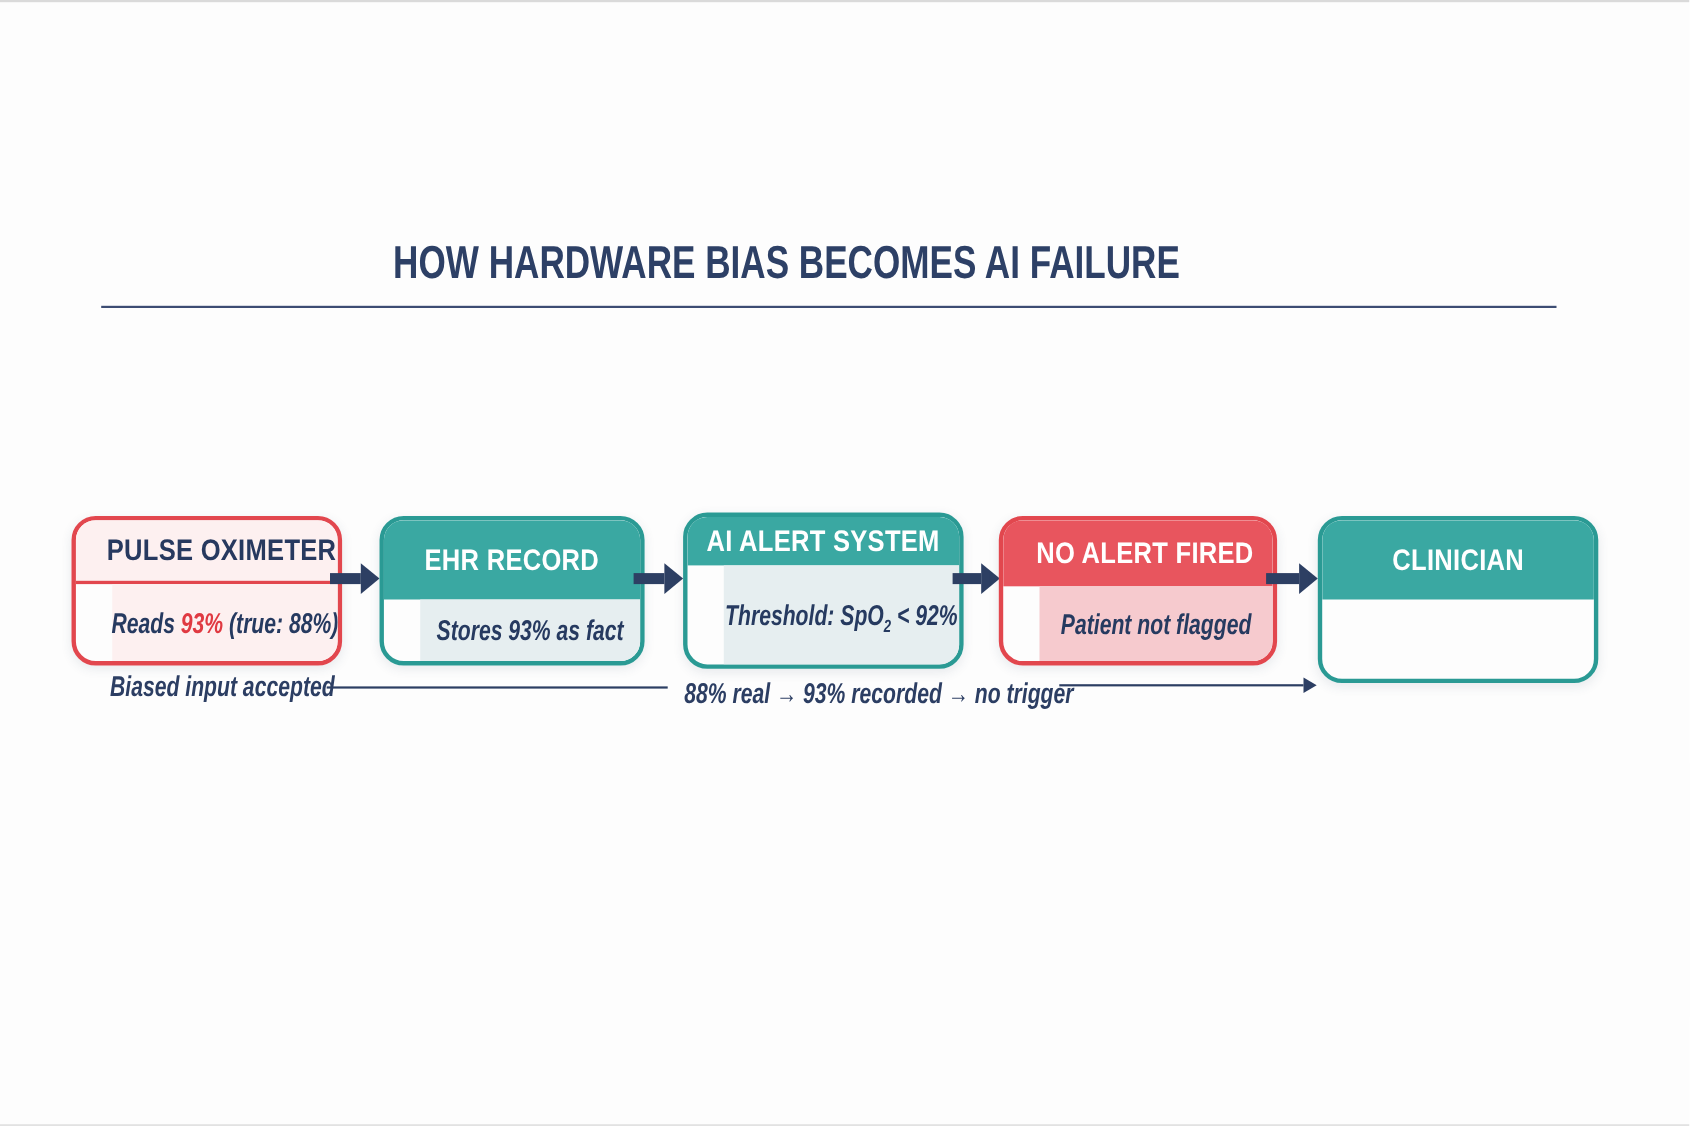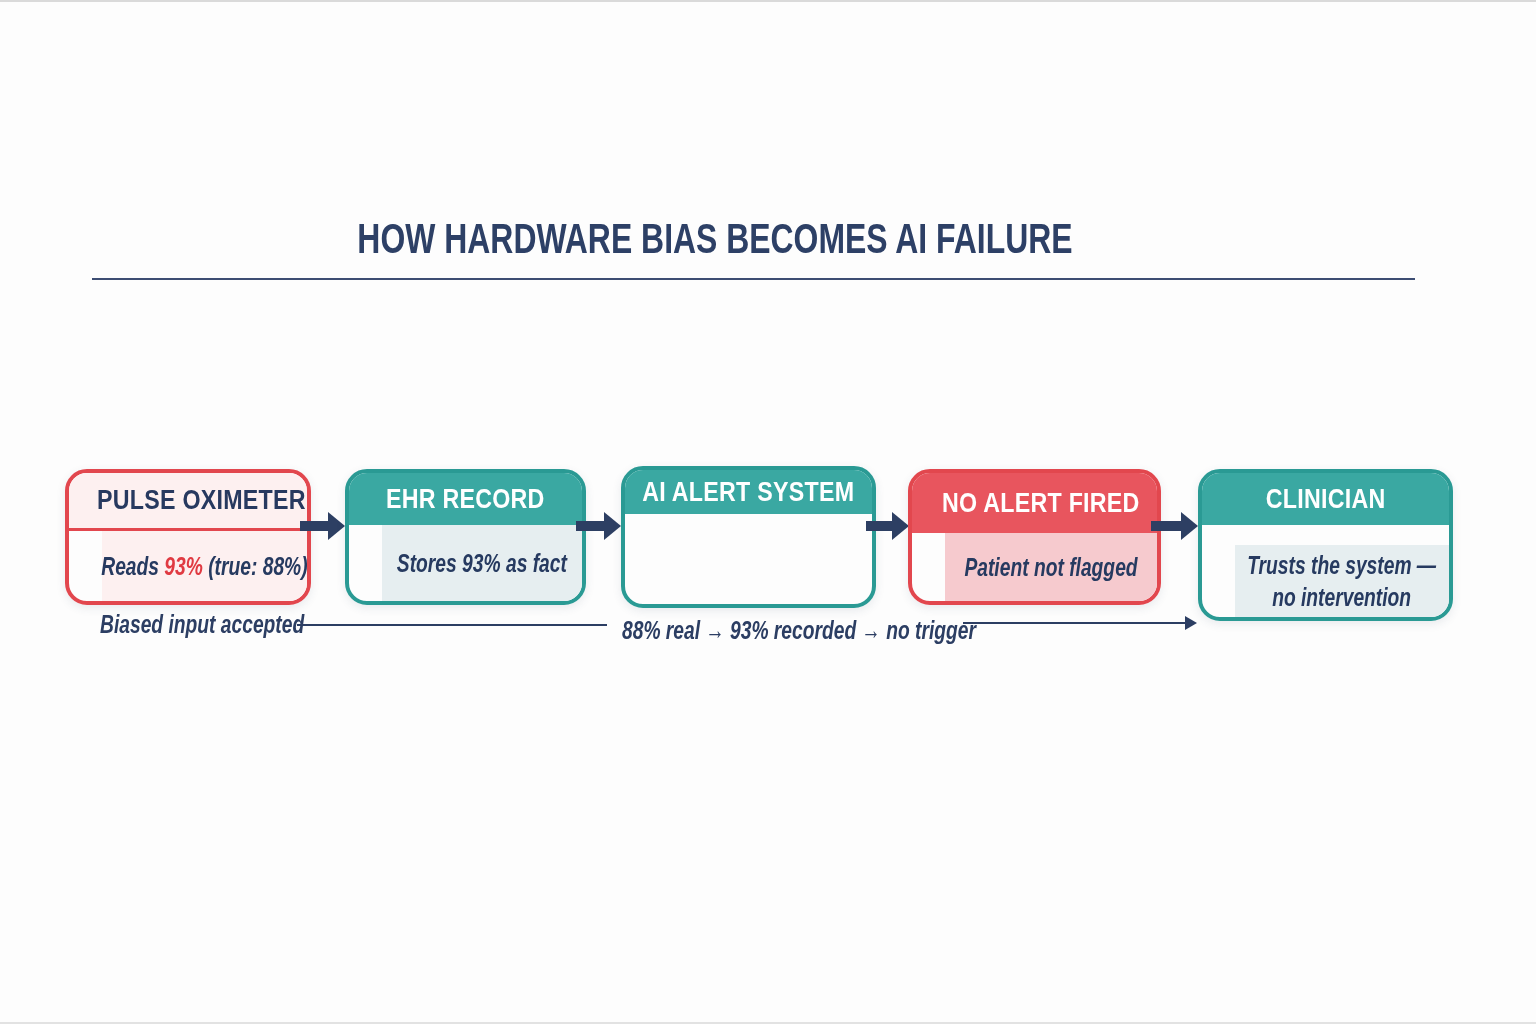--- a/index.html
+++ b/index.html
@@ -27,21 +27,21 @@
     box-shadow:0 3px 10px rgba(50,70,100,0.10);
     display:flex;flex-direction:column;
   }
   .node.teal{border:4px solid #2a9a94;}
   .node.redbox{border:4px solid #e2474e;}
   .node-header{
     display:flex;align-items:center;justify-content:center;
     font-weight:bold;white-space:nowrap;
   }
   .node-header .ht{display:inline-block;font-size:27px;transform:scaleX(0.86);letter-spacing:0.3px;}
-  .teal .node-header{background:#3aa8a2;color:#ffffff;height:52px;}
+  .teal .node-header{background:#3aa8a2;color:#ffffff;height:72px;}
   .redbox.filled .node-header{background:#e8555e;color:#ffffff;height:60px;padding-left:12px;}
   .redbox.outline .node-header{background:#fdf0f0;color:#27395f;height:55px;padding-left:26px;}
   .hdr-divider{height:3px;background:#e2474e;flex:0 0 auto;}
   .node-body{
     flex:1;display:flex;align-items:center;justify-content:center;
     font-style:italic;color:#263a60;white-space:nowrap;text-align:center;margin-left:33px;
   }
   .node-body .bt{display:inline-block;font-size:26px;font-weight:600;transform:scaleX(0.74);line-height:1.25;}
   .teal .node-body{background:#e6eef0;align-items:center;}
   .redbox.filled .node-body{background:#f6cace;}
@@ -107,20 +107,23 @@
 
   <div class="arrow" style="left:576px;top:512px;">
     <div class="shaft" style="width:28px;"></div>
     <div class="head"></div>
   </div>
 
   <div class="node teal" style="left:621px;top:466px;width:247px;height:134px;">
     <div class="node-header" style="height:44px;">
       <span class="ht">AI ALERT SYSTEM</span>
     </div>
+    <div class="node-body">
+      <span class="bt"><span>Threshold: SpO</span><sub>2</sub><span> &lt; 92%</span></span>
+    </div>
   </div>
 
   <div class="arrow" style="left:866px;top:512px;">
     <div class="shaft" style="width:26px;"></div>
     <div class="head"></div>
   </div>
 
   <div class="node redbox filled" style="left:908px;top:469px;width:245px;height:128px;">
     <div class="node-header">
       <span class="ht">NO ALERT FIRED</span>
@@ -132,23 +135,20 @@
 
   <div class="arrow" style="left:1151px;top:512px;">
     <div class="shaft" style="width:30px;"></div>
     <div class="head"></div>
   </div>
 
   <div class="node teal" style="left:1198px;top:469px;width:247px;height:144px;gap:20px;">
     <div class="node-header">
       <span class="ht">CLINICIAN</span>
     </div>
-    <div class="node-body">
-      <span class="bt"><span>Trusts the system —</span><br><span>no intervention</span></span>
-    </div>
   </div>
 
   <span class="note" style="left:100px;top:609px;">Biased input accepted</span>
 
   <div class="note-line" style="left:297px;top:624px;width:310px;"></div>
 
   <span class="note" style="left:622px;top:615px;">88% real → 93% recorded → no trigger</span>
 
   <div class="note-line" style="left:963px;top:622px;width:222px;"></div>
   <div class="note-arrowhead" style="left:1185px;top:616px;"></div>

